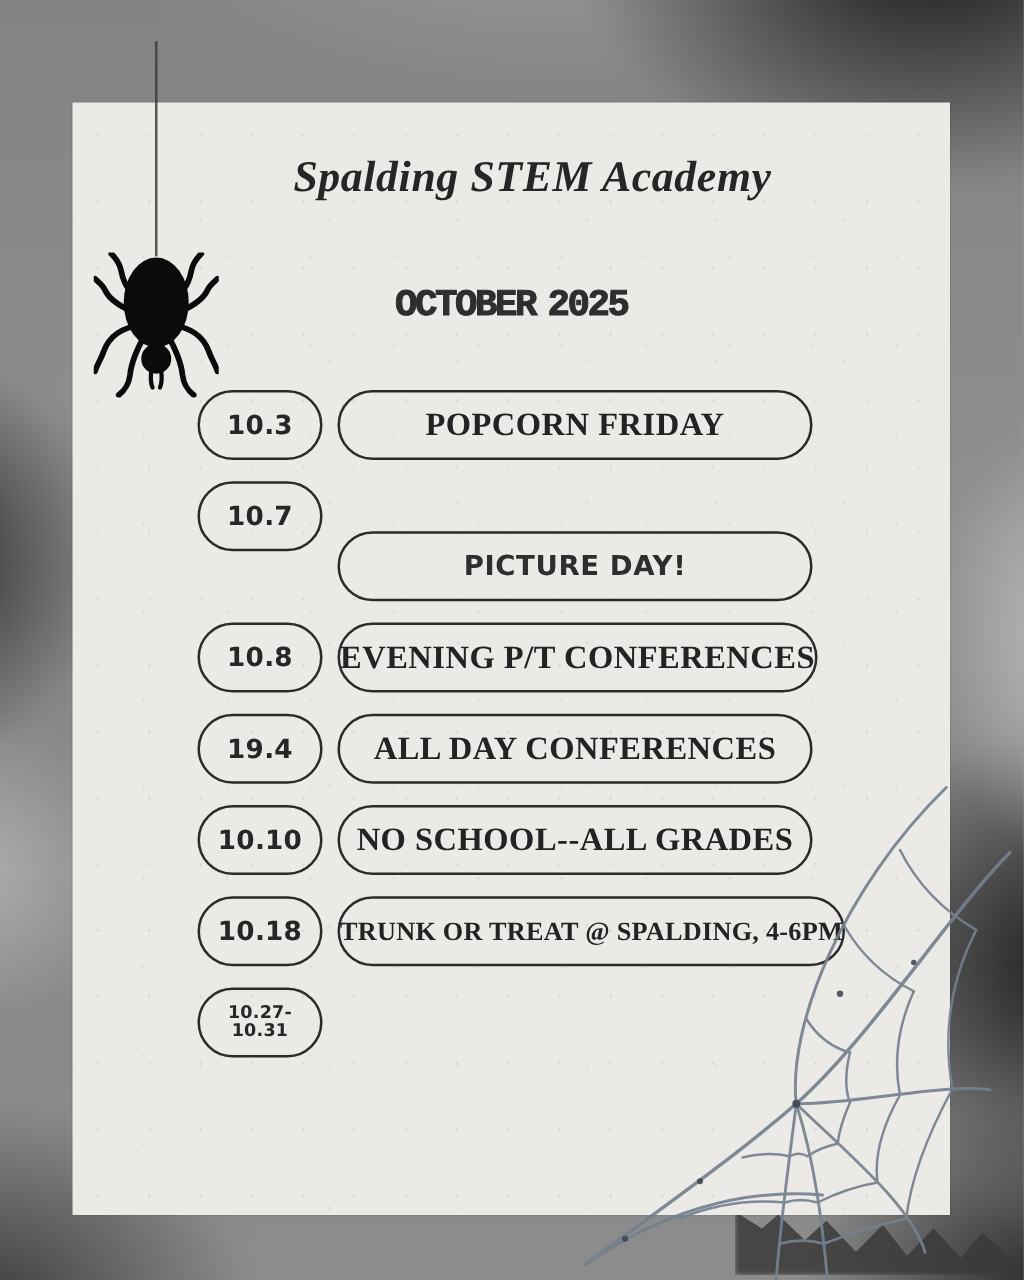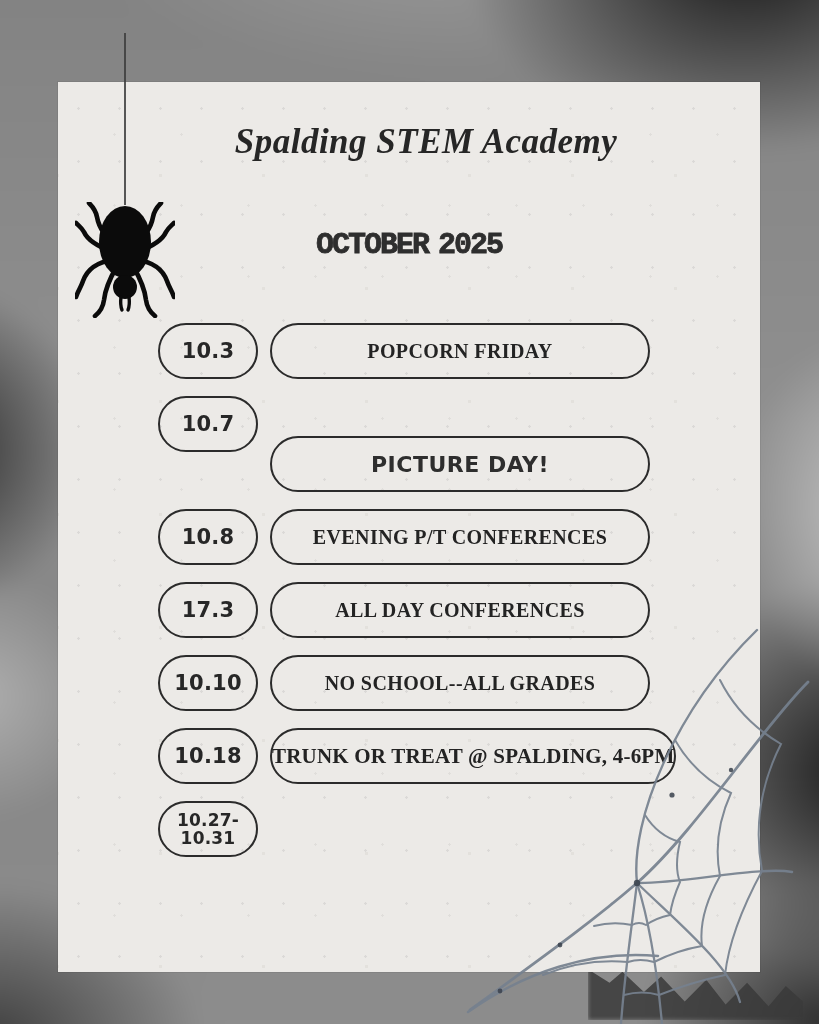--- a/index.html
+++ b/index.html
@@ -52,38 +52,38 @@
   }
   .month-title{
     position:absolute;top:146px;left:0;width:100%;
     text-align:center;
     font-family:Liberation Mono, monospace;font-weight:700;
     font-size:30px;color:#2e2e2e;letter-spacing:-2px;word-spacing:-6px;
     -webkit-text-stroke:.8px #2e2e2e;
   }
   
   .events{
-    position:absolute;left:100px;top:241px;width:492px;
+    position:absolute;left:100px;top:230px;width:492px;
     display:flex;flex-direction:column;gap:17px;text-align:right;
   }
   .row{display:flex;align-items:stretch;}
   .pill{
     border:2.5px solid #2b2b2b;border-radius:28px;height:56px;
     box-sizing:border-box;display:flex;align-items:center;justify-content:center;
   }
   .date-pill{
     width:100px;flex:0 0 100px;flex-direction:column;line-height:1.08;
     font-family:"DejaVu Sans","Liberation Sans",sans-serif;font-weight:700;
     font-size:21px;color:#272727;letter-spacing:.2px;
   }
-  .date-pill.two-line{font-size:17px;}
+  .date-pill.two-line{font-size:14px;}
   .label-pill{
     flex:1;margin-left:12px;
     font-family:"Liberation Serif",serif;font-weight:700;
-    font-size:20px;color:#232323;letter-spacing:.4px;white-space:nowrap;
+    font-size:26px;color:#232323;letter-spacing:.4px;white-space:nowrap;
   }
   .label-pill.sans{
     font-family:"DejaVu Sans","Liberation Sans",sans-serif;
     font-size:22px;letter-spacing:.5px;color:#2e2e2e;margin-top:40px;
   }
   .label-pill.tight{font-size:21px;letter-spacing:.2px;}
   
   .thread{
     position:absolute;left:124px;top:33px;width:1.5px;height:172px;
     background:rgba(60,60,60,.85);z-index:3;
@@ -115,21 +115,21 @@
       <div class="pill label-pill sans">PICTURE DAY!</div>
     </div>
     <div class="row">
       <div class="pill date-pill">
         <span>10.8</span>
       </div>
       <div class="pill label-pill">EVENING P/T CONFERENCES</div>
     </div>
     <div class="row">
       <div class="pill date-pill">
-        <span>17.3</span>
+        <span>19.4</span>
       </div>
       <div class="pill label-pill">ALL DAY CONFERENCES</div>
     </div>
     <div class="row">
       <div class="pill date-pill">
         <span>10.10</span>
       </div>
       <div class="pill label-pill">NO SCHOOL--ALL GRADES</div>
     </div>
     <div class="row">

